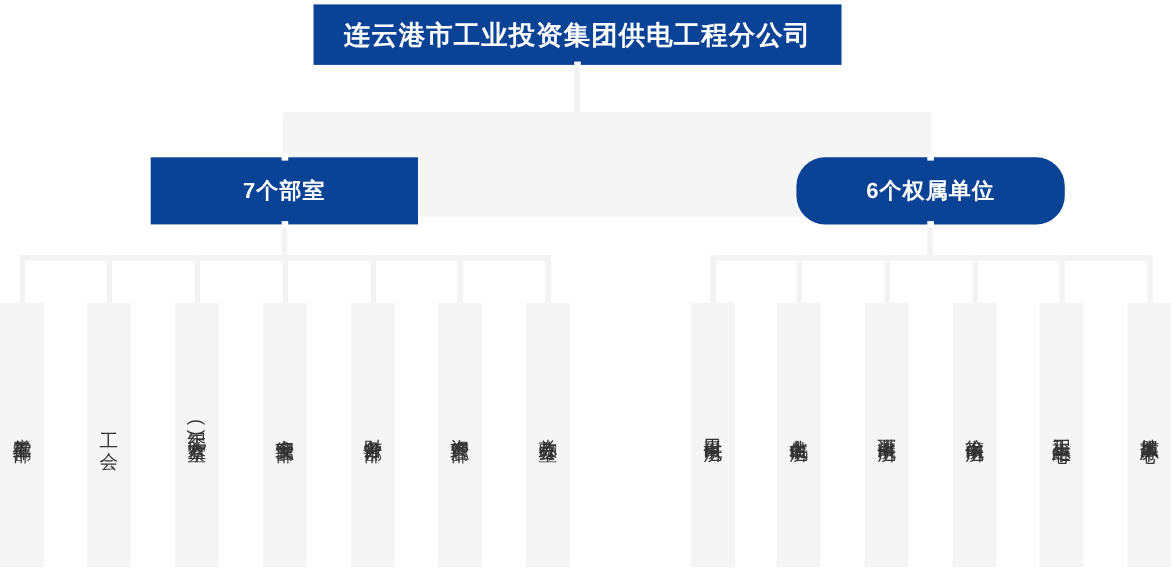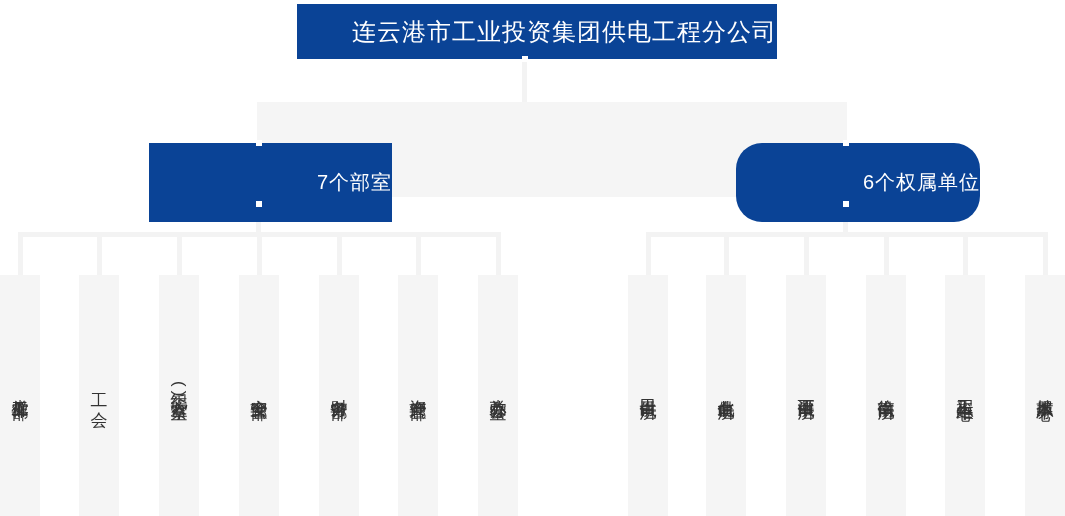--- a/index.html
+++ b/index.html
@@ -8,30 +8,29 @@
     width: 1065px;
     height: 516px;
     background: #ffffff;
     overflow: hidden;
     font-family: "Liberation Sans", sans-serif;
   }
   .node {
     position: absolute;
     display: flex;
     align-items: center;
-    justify-content: flex-end;
+    justify-content: center;
     background: var(--node-blue, #0a4396);
     color: var(--node-text, #ffffff);
-    font-weight: normal;
+    font-weight: bold;
     text-align: center;
     white-space: nowrap;
-    margin-left: 12px;
   }
   .node-root  { left: 285px; top: 4px;   width: 480px; height: 55px; font-size: 24px; letter-spacing: 1px; }
-  .node-group { top: 143px; height: 79px; font-size: 20px; letter-spacing: 1px; }
+  .node-group { top: 143px; height: 61px; font-size: 20px; letter-spacing: 1px; }
   .node-group-left  { left: 137px; width: 243px; }
   .node-group-right { left: 724px; width: 244px; border-radius: 26px; }
 
   .band {
     position: absolute;
     left: 257px; top: 102px; width: 590px; height: 95px;
     background: var(--band-gray, #f5f5f5);
   }
   .line { position: absolute; background: var(--line-gray, #f3f3f3); }
   .stub-root        { left: 522px; top: 59px;  width: 5px;   height: 43px; }

